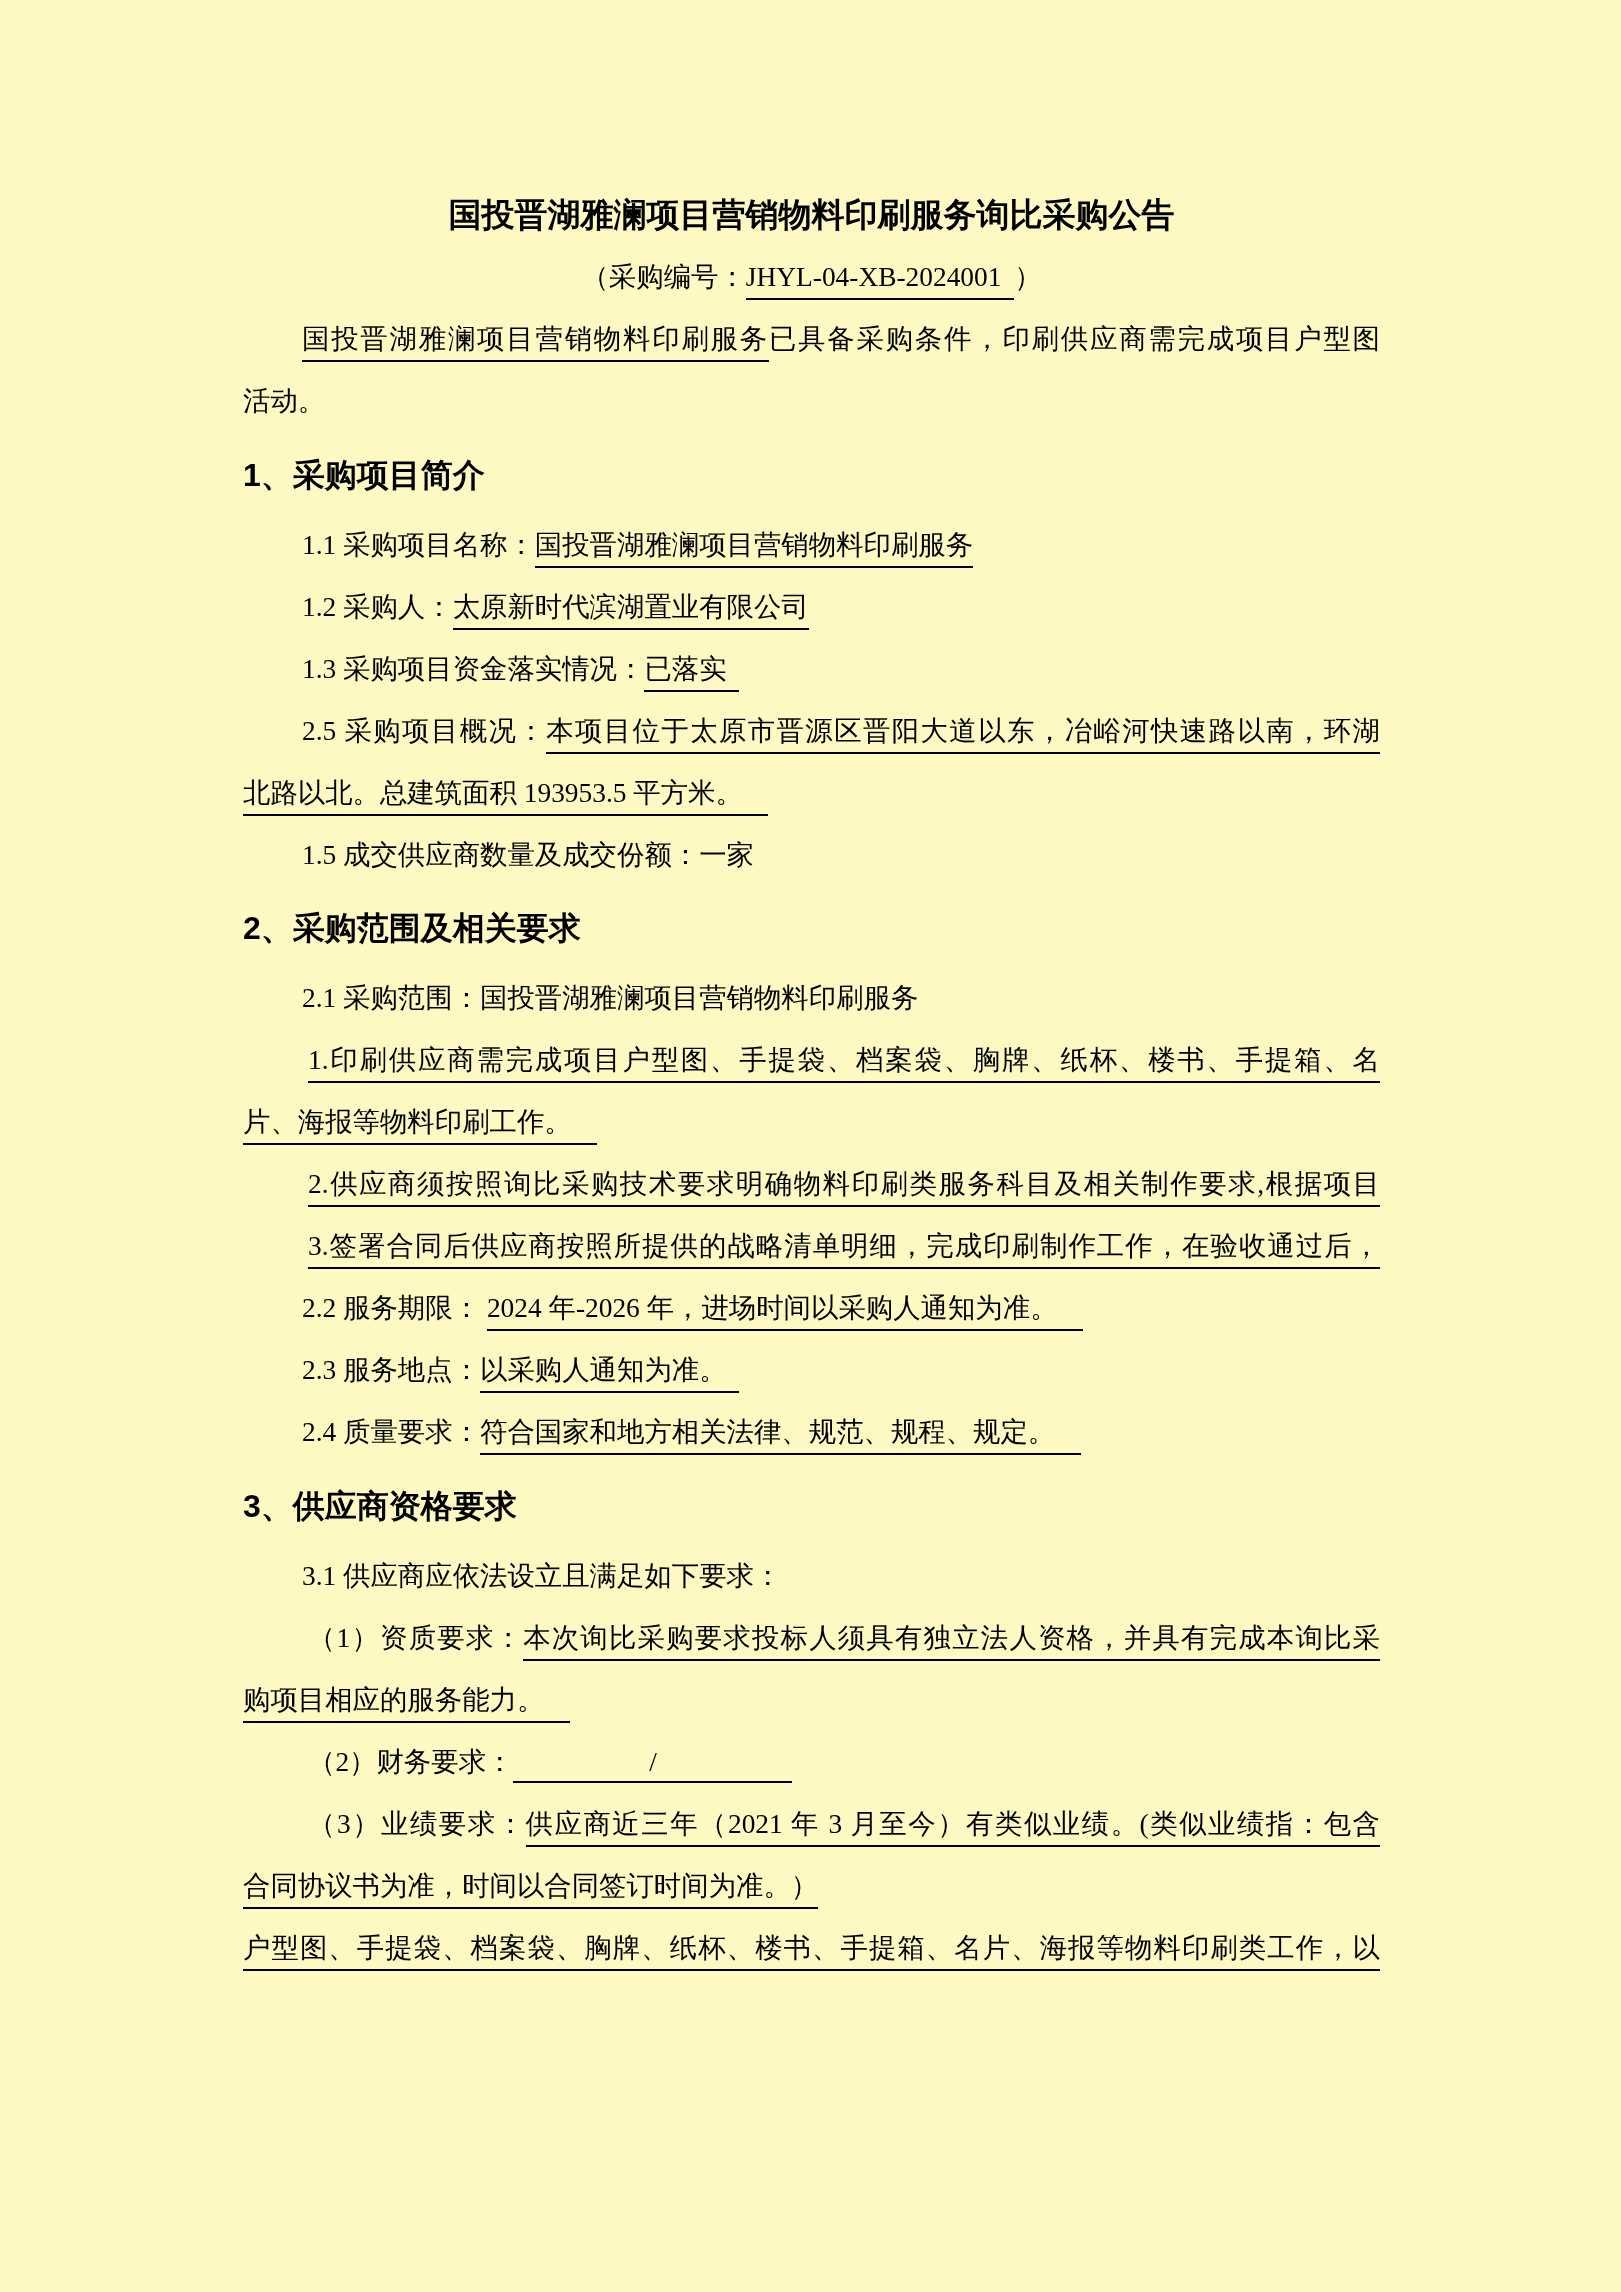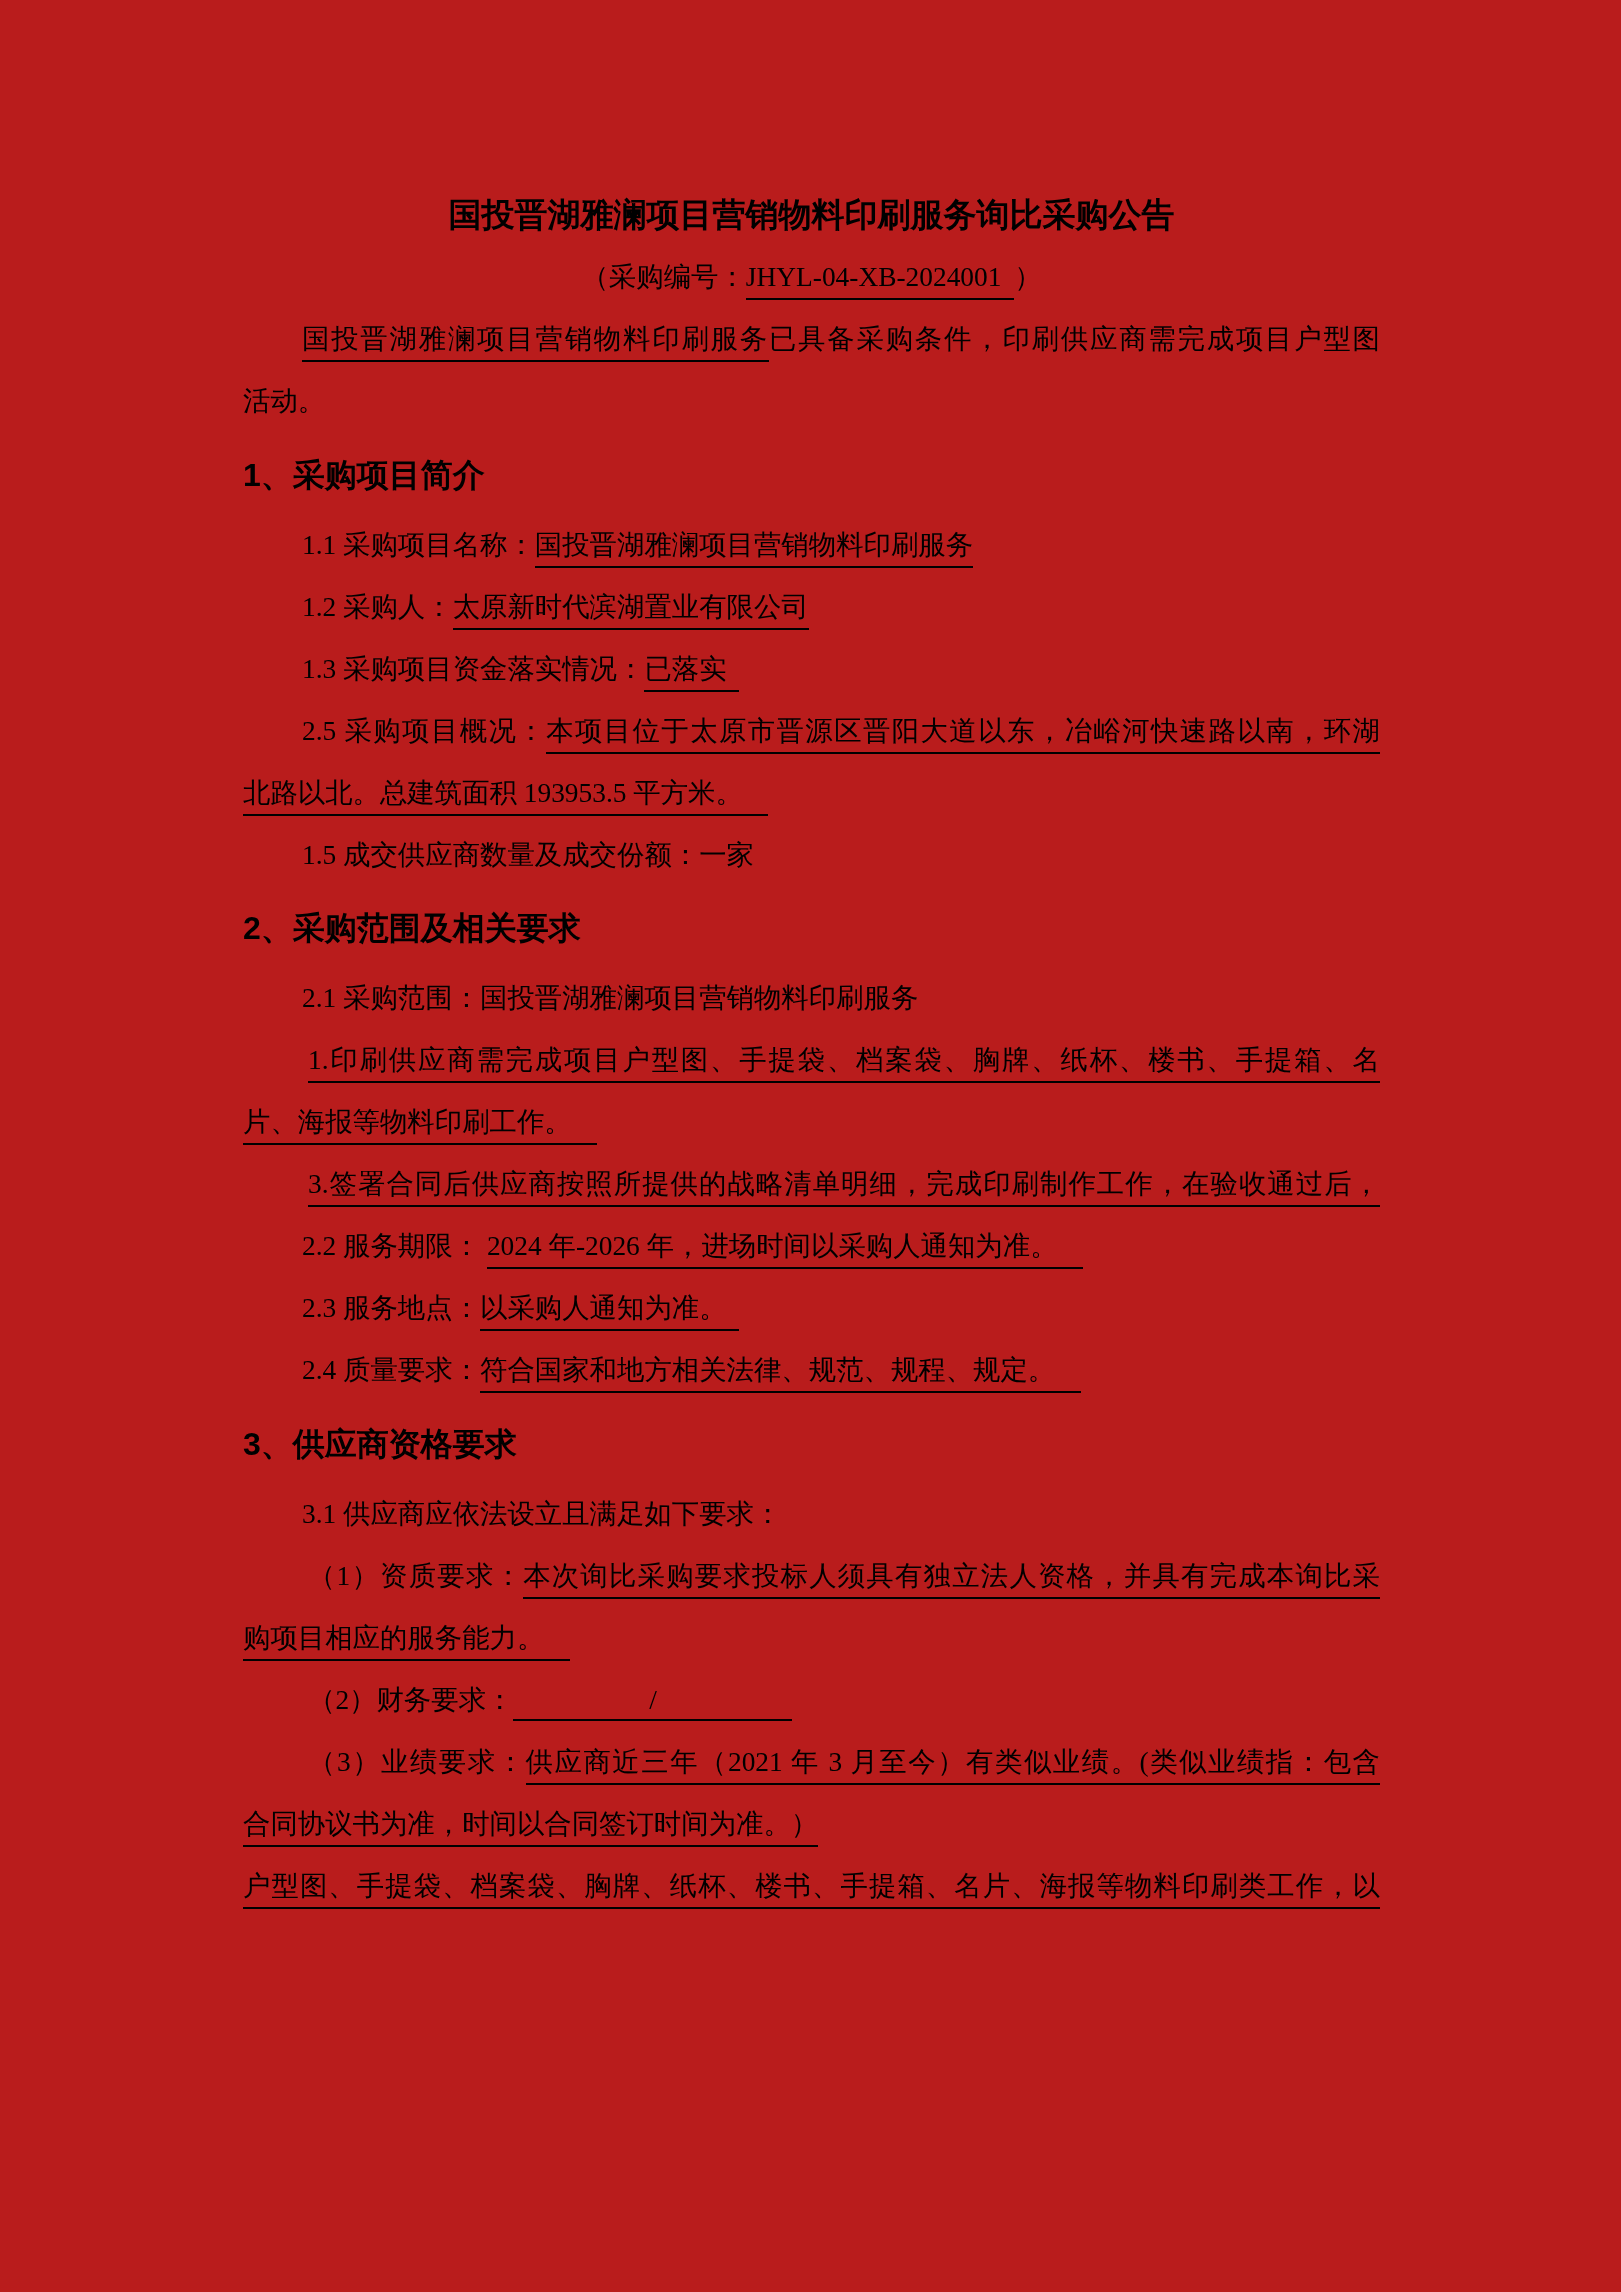--- a/index.html
+++ b/index.html
@@ -1,21 +1,21 @@
 <!DOCTYPE html>
 <html><head>
 <meta charset="utf-8">
 <style>
   html, body { margin: 0; padding: 0; background: #888; }
   .page {
     position: relative;
     width: 1621px;
     height: 2293px;
     margin: 0 auto;
-    background: #b91c1c;
+    background: #fef9c3;
     color: #000000;
     box-sizing: border-box;
     padding: 184px 241px 0 243px;
     font-family: "Liberation Serif", "DejaVu Serif", serif;
     font-size: 27.4px;
     overflow: hidden;
   }
   .doc-title {
     font-family: "Liberation Sans", "DejaVu Sans", sans-serif;
     font-weight: bold;
@@ -70,20 +70,21 @@
       <div class="doc-line indent"><span class="plain">1.1 采购项目名称：</span><span class="u">国投晋湖雅澜项目营销物料印刷服务</span></div>
       <div class="doc-line indent"><span class="plain">1.2 采购人：</span><span class="u">太原新时代滨湖置业有限公司</span></div>
       <div class="doc-line indent"><span class="plain">1.3 采购项目资金落实情况：</span><span class="u padS">已落实</span></div>
       <div class="doc-line indent fill"><span class="plain">2.5 采购项目概况：</span><span class="u">本项目位于太原市晋源区晋阳大道以东，冶峪河快速路以南，环湖</span></div>
       <div class="doc-line "><span class="u pad">北路以北。总建筑面积 193953.5 平方米。</span></div>
       <div class="doc-line indent"><span class="plain">1.5 成交供应商数量及成交份额：一家</span></div>
       <div class="doc-heading">2、采购范围及相关要求</div>
       <div class="doc-line indent"><span class="plain">2.1 采购范围：国投晋湖雅澜项目营销物料印刷服务</span></div>
       <div class="doc-line indent2 fill"><span class="u">1.印刷供应商需完成项目户型图、手提袋、档案袋、胸牌、纸杯、楼书、手提箱、名</span></div>
       <div class="doc-line "><span class="u pad">片、海报等物料印刷工作。</span></div>
+      <div class="doc-line indent2 fill"><span class="u">2.供应商须按照询比采购技术要求明确物料印刷类服务科目及相关制作要求,根据项目</span></div>
       <div class="doc-line indent2 fill"><span class="u">3.签署合同后供应商按照所提供的战略清单明细，完成印刷制作工作，在验收通过后，</span></div>
       <div class="doc-line indent"><span class="plain">2.2 服务期限： </span><span class="u pad">2024 年-2026 年，进场时间以采购人通知为准。</span></div>
       <div class="doc-line indent"><span class="plain">2.3 服务地点：</span><span class="u padS">以采购人通知为准。</span></div>
       <div class="doc-line indent"><span class="plain">2.4 质量要求：</span><span class="u pad">符合国家和地方相关法律、规范、规程、规定。</span></div>
       <div class="doc-heading">3、供应商资格要求</div>
       <div class="doc-line indent"><span class="plain">3.1 供应商应依法设立且满足如下要求：</span></div>
       <div class="doc-line indent2 fill"><span class="plain">（1）资质要求：</span><span class="u">本次询比采购要求投标人须具有独立法人资格，并具有完成本询比采</span></div>
       <div class="doc-line "><span class="u pad">购项目相应的服务能力。</span></div>
       <div class="doc-line indent2"><span class="plain">（2）财务要求：</span><span class="u blank">/</span></div>
       <div class="doc-line indent2 fill"><span class="plain">（3）业绩要求：</span><span class="u">供应商近三年（2021 年 3 月至今）有类似业绩。(类似业绩指：包含</span></div>

